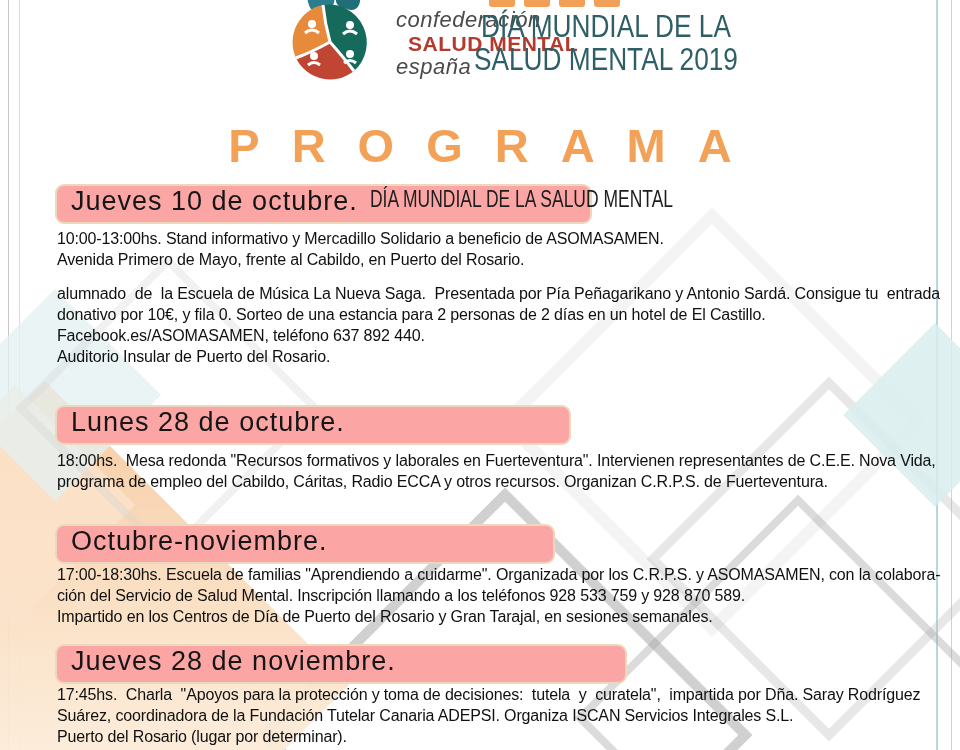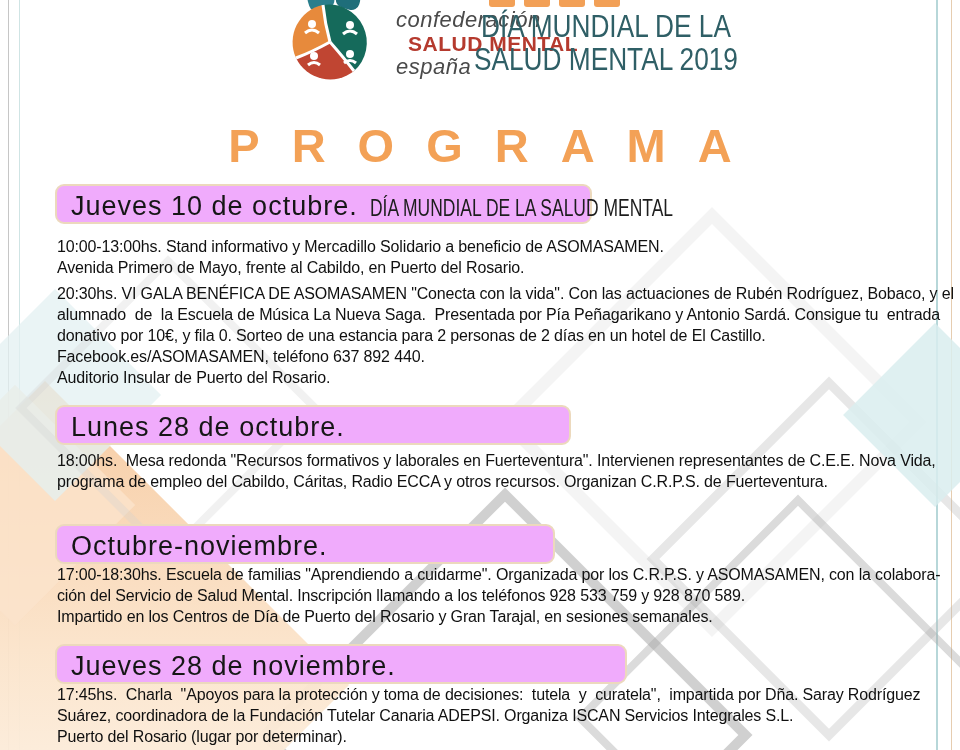--- a/index.html
+++ b/index.html
@@ -29,23 +29,23 @@
   .logo-brand{font-size:21px;font-weight:bold;color:#b53a2e;letter-spacing:.5px;margin:2px 12px;}
   .world-title{position:absolute;left:474px;top:10px;z-index:2;color:#2f5f66;
       font-size:32px;line-height:33px;font-weight:500;white-space:nowrap;
       transform:scaleX(.82);transform-origin:left top;text-align:center;}
   .remnant{position:absolute;top:0;height:7px;width:26px;background:#f2a057;
       border-radius:0 0 3px 3px;z-index:2;}
   
   .prog{position:absolute;left:0;right:0;top:118px;z-index:2;text-align:center;
       font-size:47px;font-weight:bold;color:#f3a156;letter-spacing:32px;padding-left:32px;}
   
-  .shead{position:absolute;left:55px;height:40px;z-index:2;background:#f0abfc;
+  .shead{position:absolute;left:55px;height:40px;z-index:2;background:#fca5a5;
       border:2px solid #ecd9bd;border-radius:9px;box-sizing:border-box;
-      display:flex;align-items:flex-end;gap:12px;padding:0 14px;}
+      display:flex;align-items:flex-start;gap:12px;padding:0 14px;}
   .shead .script{font-size:27px;color:#161616;white-space:nowrap;letter-spacing:1px;}
   .shead .caps{font-size:23px;color:#1d1d1d;white-space:nowrap;
       transform:scaleX(.76);transform-origin:left center;}
   
   .para{position:absolute;left:57px;z-index:2;font-size:16px;line-height:21px;
       color:#101010;letter-spacing:-0.15px;}
   .para div{white-space:pre;}
 </style>
 </head>
 <body>
@@ -107,27 +107,26 @@
     <div>SALUD MENTAL 2019</div>
   </div>
 
   <div class="prog">PROGRAMA</div>
 
   <div class="shead" style="top:184px;width:537px">
     <span class="script">Jueves 10 de octubre.</span>
     <span class="caps">DÍA MUNDIAL DE LA SALUD MENTAL</span>
   </div>
 
-  <div class="para" style="top:236px">
+  <div class="para" style="top:228px">
     <div>10:00-13:00hs. Stand informativo y Mercadillo Solidario a beneficio de ASOMASAMEN.</div>
     <div>Avenida Primero de Mayo, frente al Cabildo, en Puerto del Rosario.</div>
   </div>
 
   <div class="para" style="top:283px">
-    <div>20:30hs. VI GALA BENÉFICA DE ASOMASAMEN "Conecta con la vida". Con las actuaciones de Rubén Rodríguez, Bobaco, y el</div>
     <div>alumnado  de  la Escuela de Música La Nueva Saga.  Presentada por Pía Peñagarikano y Antonio Sardá. Consigue tu  entrada</div>
     <div>donativo por 10€, y fila 0. Sorteo de una estancia para 2 personas de 2 días en un hotel de El Castillo.</div>
     <div>Facebook.es/ASOMASAMEN, teléfono 637 892 440.</div>
     <div>Auditorio Insular de Puerto del Rosario.</div>
   </div>
 
   <div class="shead" style="top:405px;width:516px">
     <span class="script">Lunes 28 de octubre.</span>
   </div>
   <div class="para" style="top:450px">

